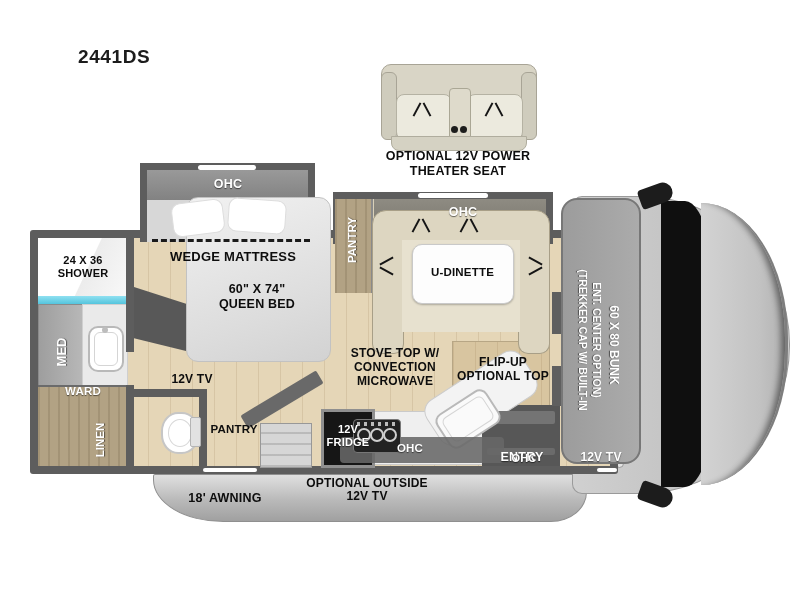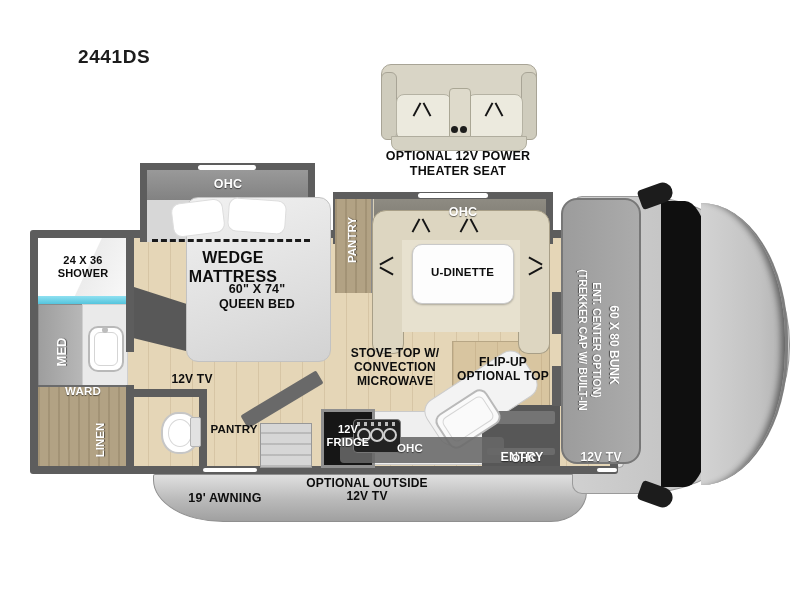--- a/index.html
+++ b/index.html
@@ -48,21 +48,21 @@
       </div>
   </div>
   <div class="lb" style="left:363px;top:149px;width:190px;font-size:12.5px;line-height:15px;">
     <span>OPTIONAL 12V POWER</span><br>
     <span>THEATER SEAT</span>
   </div>
 
   <div class="a" style="left:153px;top:474px;width:432px;height:46px;z-index:1;
               background:linear-gradient(180deg,#e0e0e0,#b9b9b9 55%,#a0a0a0);
               border:1px solid #8f8f8f;border-radius:2px 2px 36px 70px / 2px 2px 30px 42px;"></div>
-  <div class="lb" style="left:170px;top:491px;width:110px;font-size:12.5px;">19' AWNING</div>
+  <div class="lb" style="left:170px;top:491px;width:110px;font-size:12.5px;">18' AWNING</div>
   <div class="lb" style="left:300px;top:477px;width:134px;font-size:12px;line-height:13px;">
     <span>OPTIONAL OUTSIDE</span><br>
     <span>12V TV</span>
   </div>
 
   <div class="a" style="left:572px;top:196px;width:216px;height:296px;z-index:2;
               background:linear-gradient(90deg,#d0d0d0,#c6c6c6 40%,#cfcfcf);
               border:1px solid #9a9a9a;border-radius:10px 150px 150px 10px / 10px 148px 148px 10px;">
     <div class="a" style="left:88px;top:4px;width:60px;height:286px;background:#0f0f0f;
                 border-radius:0 60% 60% 0 / 0 50% 50% 0;"></div>
@@ -128,21 +128,21 @@
   <div class="a" style="left:147px;top:170px;width:161px;height:30px;z-index:6;
               background:linear-gradient(180deg,#999,#828282);"></div>
   <div class="lb wl" style="left:195px;top:177px;width:66px;font-size:12.5px;">OHC</div>
 
   <div class="a" style="left:186px;top:197px;width:143px;height:163px;z-index:6;
               background:linear-gradient(160deg,#f1f1f1,#dcdcdc 70%,#d2d2d2);
               border:1px solid #c2c2c2;border-radius:12px;"></div>
   <div class="a" style="left:172px;top:201px;width:50px;height:32px;z-index:7;background:#fff;border:1px solid #ddd;border-radius:9px;transform:rotate(-7deg);"></div>
   <div class="a" style="left:228px;top:199px;width:56px;height:32px;z-index:7;background:#fff;border:1px solid #ddd;border-radius:9px;transform:rotate(4deg);"></div>
   <div class="a" style="left:152px;top:239px;width:158px;height:0;border-top:3px dashed #1a1a1a;z-index:8;"></div>
-  <div class="lb" style="left:156px;top:249px;width:154px;font-size:16px;">WEDGE MATTRESS</div>
+  <div class="lb" style="left:156px;top:249px;width:154px;font-size:13px;">WEDGE MATTRESS</div>
   <div class="lb" style="left:186px;top:282px;width:142px;font-size:12.5px;line-height:15px;">
     <span>60" X 74"</span><br>
     <span>QUEEN BED</span>
   </div>
 
   <div class="a" style="left:333px;top:192px;width:220px;height:52px;z-index:5;background:#d9d0b8;
               border:7px solid #5d5d5d;border-bottom:none;box-sizing:border-box;"></div>
   <div class="a" style="left:418px;top:193px;width:70px;height:5px;background:#fff;border-radius:3px;z-index:6;"></div>
   <div class="a cabwood" style="left:335px;top:199px;width:36px;height:94px;z-index:6;border-right:2px solid #8a8a8a;"></div>
   <div class="cvt wl" style="left:352px;top:240px;font-size:11.5px;transform:translate(-50%,-50%) rotate(-90deg);">PANTRY</div>

